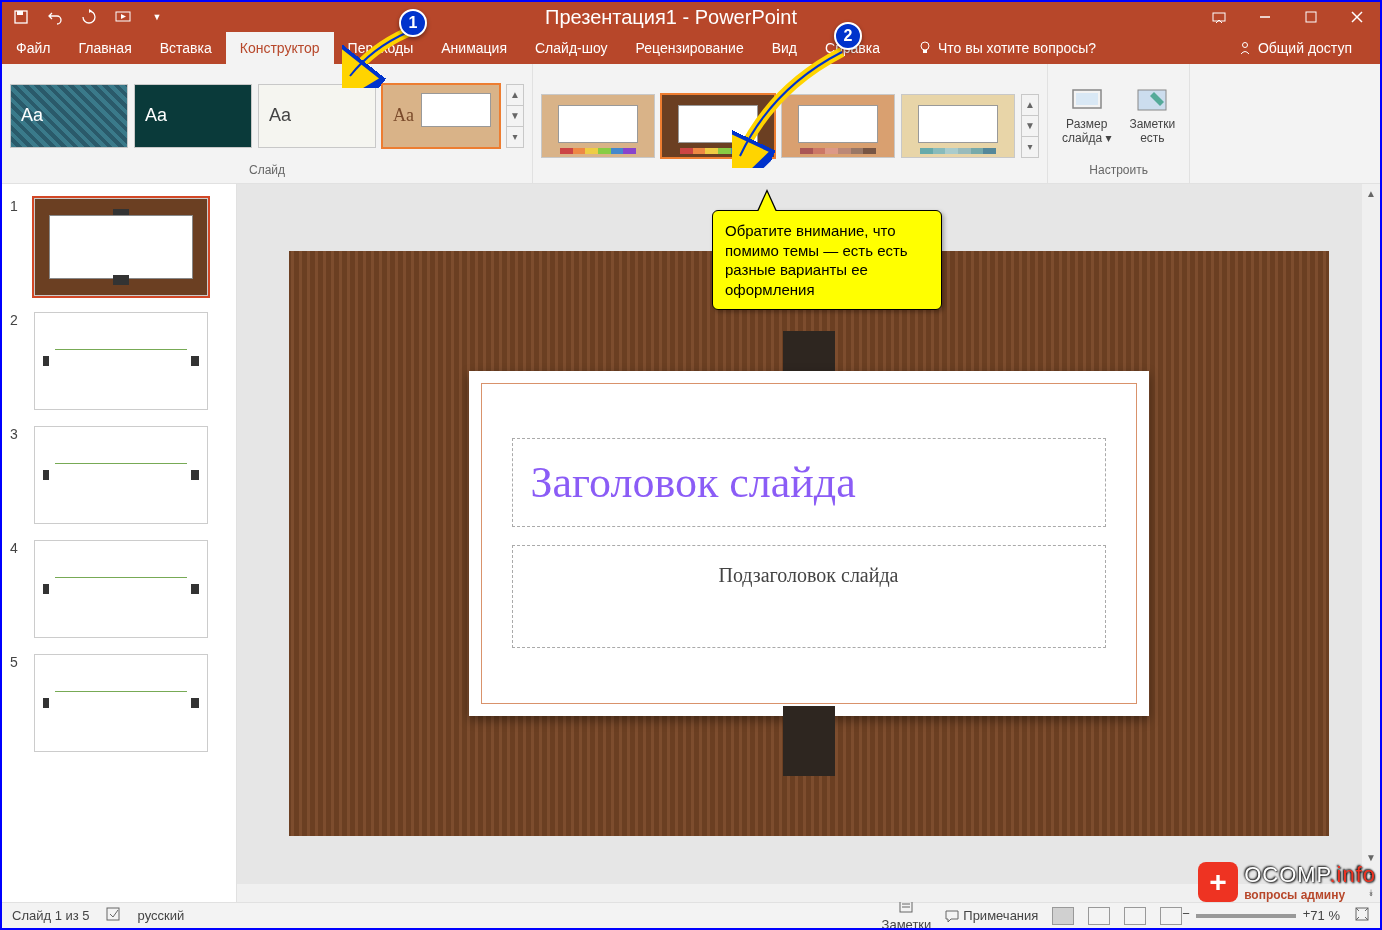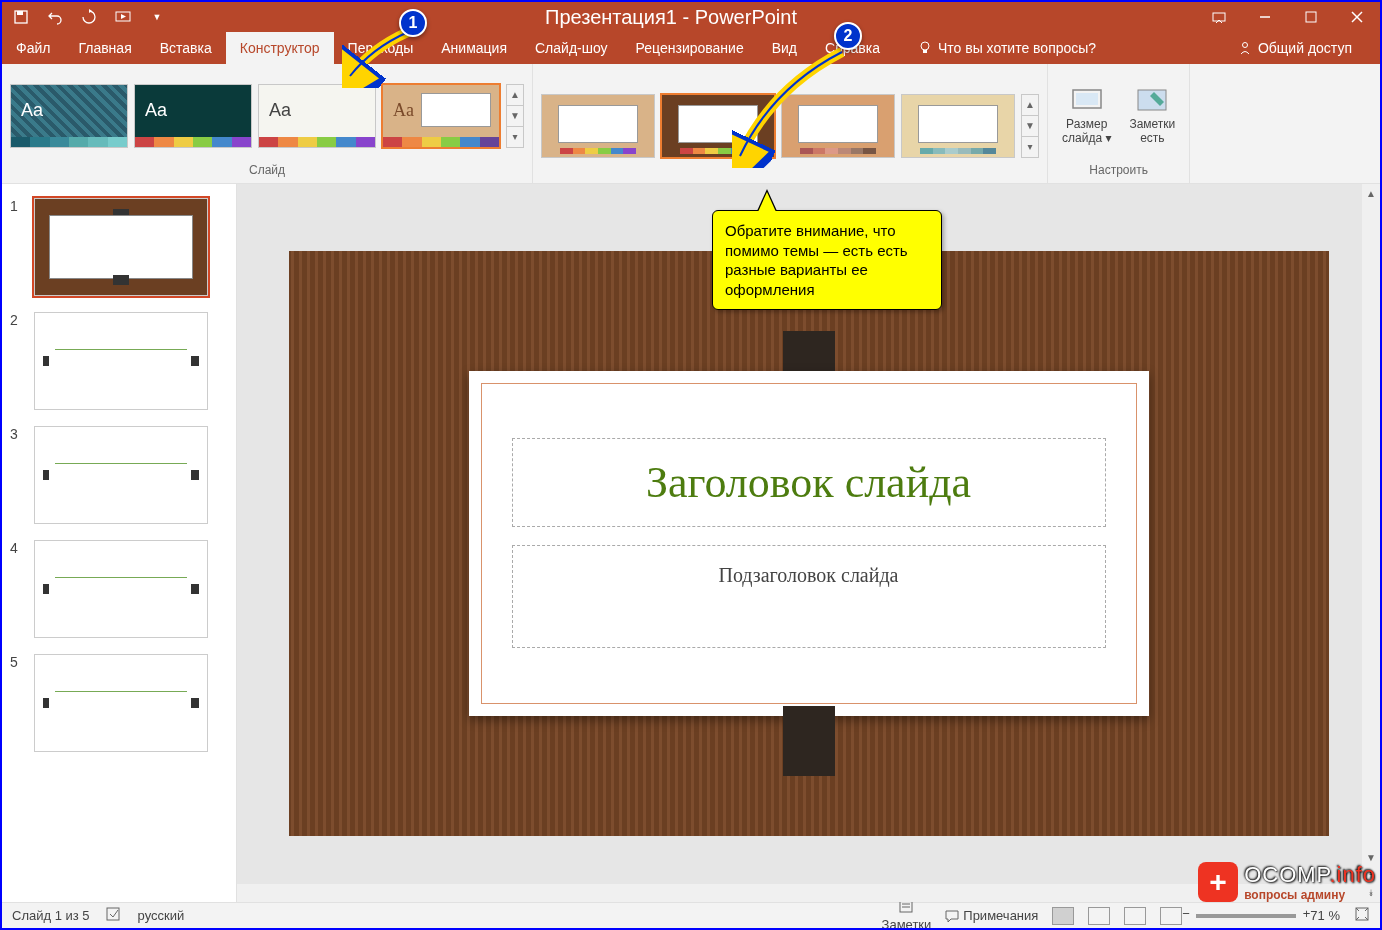--- a/index.html
+++ b/index.html
@@ -20,21 +20,21 @@
 .tell-me, .share { display: flex; align-items: center; gap: 6px; padding: 0 14px; cursor: pointer; }
 .tell-me { margin-left: 10px; }
 .share { margin-left: auto; margin-right: 14px; }
 
 
 .ribbon { height: 120px; background: #f3f3f3; border-bottom: 1px solid #e1e1e1; display: flex; }
 .ribbon-group { display: flex; flex-direction: column; border-right: 1px solid #e1e1e1; padding: 4px 8px 0 8px; }
 .group-body { flex: 1; display: flex; align-items: center; gap: 6px; }
 .group-label { height: 20px; font-size: 12px; color: #666; text-align: center; }
 
-.theme-thumb { width: 118px; height: 64px; border: 1px solid #c8c8c8; background: #fff; cursor: pointer; position: relative; overflow: hidden; display: flex; flex-direction: column; }
+.theme-thumb { width: 118px; height: 64px; border: 1px solid #c8c8c8; background: #fff; cursor: pointer; position: relative; overflow: hidden; display: flex; flex-direction: row; }
 .theme-thumb.selected { outline: 2px solid #ed7d31; outline-offset: -1px; }
 .theme-top { flex: 1; display: flex; align-items: center; padding-left: 10px; font-size: 18px; }
 .theme-swatch { height: 10px; display: flex; }
 .theme-swatch span { flex: 1; }
 .variant-thumb { width: 114px; height: 64px; border: 1px solid #c8c8c8; cursor: pointer; position: relative; background: #c89664; }
 .variant-thumb.selected { outline: 2px solid #ed7d31; outline-offset: -1px; }
 .variant-inner { position: absolute; left: 16px; top: 10px; right: 16px; bottom: 14px; background: #fff; border: 1px solid #999; }
 .variant-swatch { position: absolute; bottom: 3px; left: 18px; right: 18px; height: 6px; display: flex; }
 .variant-swatch span { flex: 1; }
 .gallery-more { width: 18px; height: 64px; border: 1px solid #c8c8c8; display: flex; flex-direction: column; cursor: pointer; }
@@ -64,21 +64,21 @@
 .scrollbar-v .sb-up, .scrollbar-v .sb-down { height: 18px; display: flex; align-items:center; justify-content:center; cursor:pointer; font-size:10px; color:#666; }
 .scrollbar-v .sb-down { position:absolute; bottom: 36px; width:100%; }
 .scrollbar-v .sb-prev { position:absolute; bottom: 18px; width:100%; height:18px; display:flex; align-items:center; justify-content:center; cursor:pointer; font-size:9px; color:#666; }
 .scrollbar-v .sb-next { position:absolute; bottom: 0; width:100%; height:18px; display:flex; align-items:center; justify-content:center; cursor:pointer; font-size:9px; color:#666; }
 .scrollbar-h { position: absolute; left: 0; right: 18px; bottom: 0; height: 18px; background: #f0f0f0; }
 
 
 .main-slide { width: 1040px; height: 585px; background-image: repeating-linear-gradient(90deg, #6b3f22 0px, #6b3f22 2px, #7d4d2e 2px, #7d4d2e 5px, #6b3f22 5px, #6b3f22 8px); position: relative; }
 .plaque { position: absolute; left: 180px; right: 180px; top: 120px; bottom: 120px; background: #fff; box-shadow: 0 4px 10px rgba(0,0,0,0.4); }
 .plaque-border { position: absolute; inset: 12px; border: 1px solid #d9926b; display: flex; flex-direction: column; justify-content: center; gap: 18px; padding: 30px; }
-.title-box { border: 1px dashed #aaa; padding: 18px; text-align: center; font-family: Georgia, "Times New Roman", serif; font-size: 44px; color: #4d7c0f; }
+.title-box { border: 1px dashed #aaa; padding: 18px; font-family: Georgia, "Times New Roman", serif; font-size: 44px; color: #8b5cf6; }
 .subtitle-box { border: 1px dashed #aaa; padding: 18px 18px 60px 18px; text-align: center; font-family: Georgia, serif; font-size: 20px; color: #444; }
 .binder { position: absolute; left: 50%; transform: translateX(-50%); width: 52px; height: 70px; background: #2e2620; }
 .binder.top { top: 80px; }
 .binder.bottom { bottom: 60px; }
 
 
 .callout { position: absolute; left: 710px; top: 208px; width: 230px; background: #ffff00; border: 1.5px solid #000; border-radius: 6px; padding: 10px 12px; font-size: 15px; line-height: 1.3; color: #000; box-shadow: 2px 2px 4px rgba(0,0,0,0.3); z-index: 10; }
 .callout::before { content: ""; position: absolute; top: -22px; left: 44px; border-left: 10px solid transparent; border-right: 10px solid transparent; border-bottom: 22px solid #000; }
 .callout::after { content: ""; position: absolute; top: -19px; left: 45px; border-left: 9px solid transparent; border-right: 9px solid transparent; border-bottom: 20px solid #ffff00; }
 

